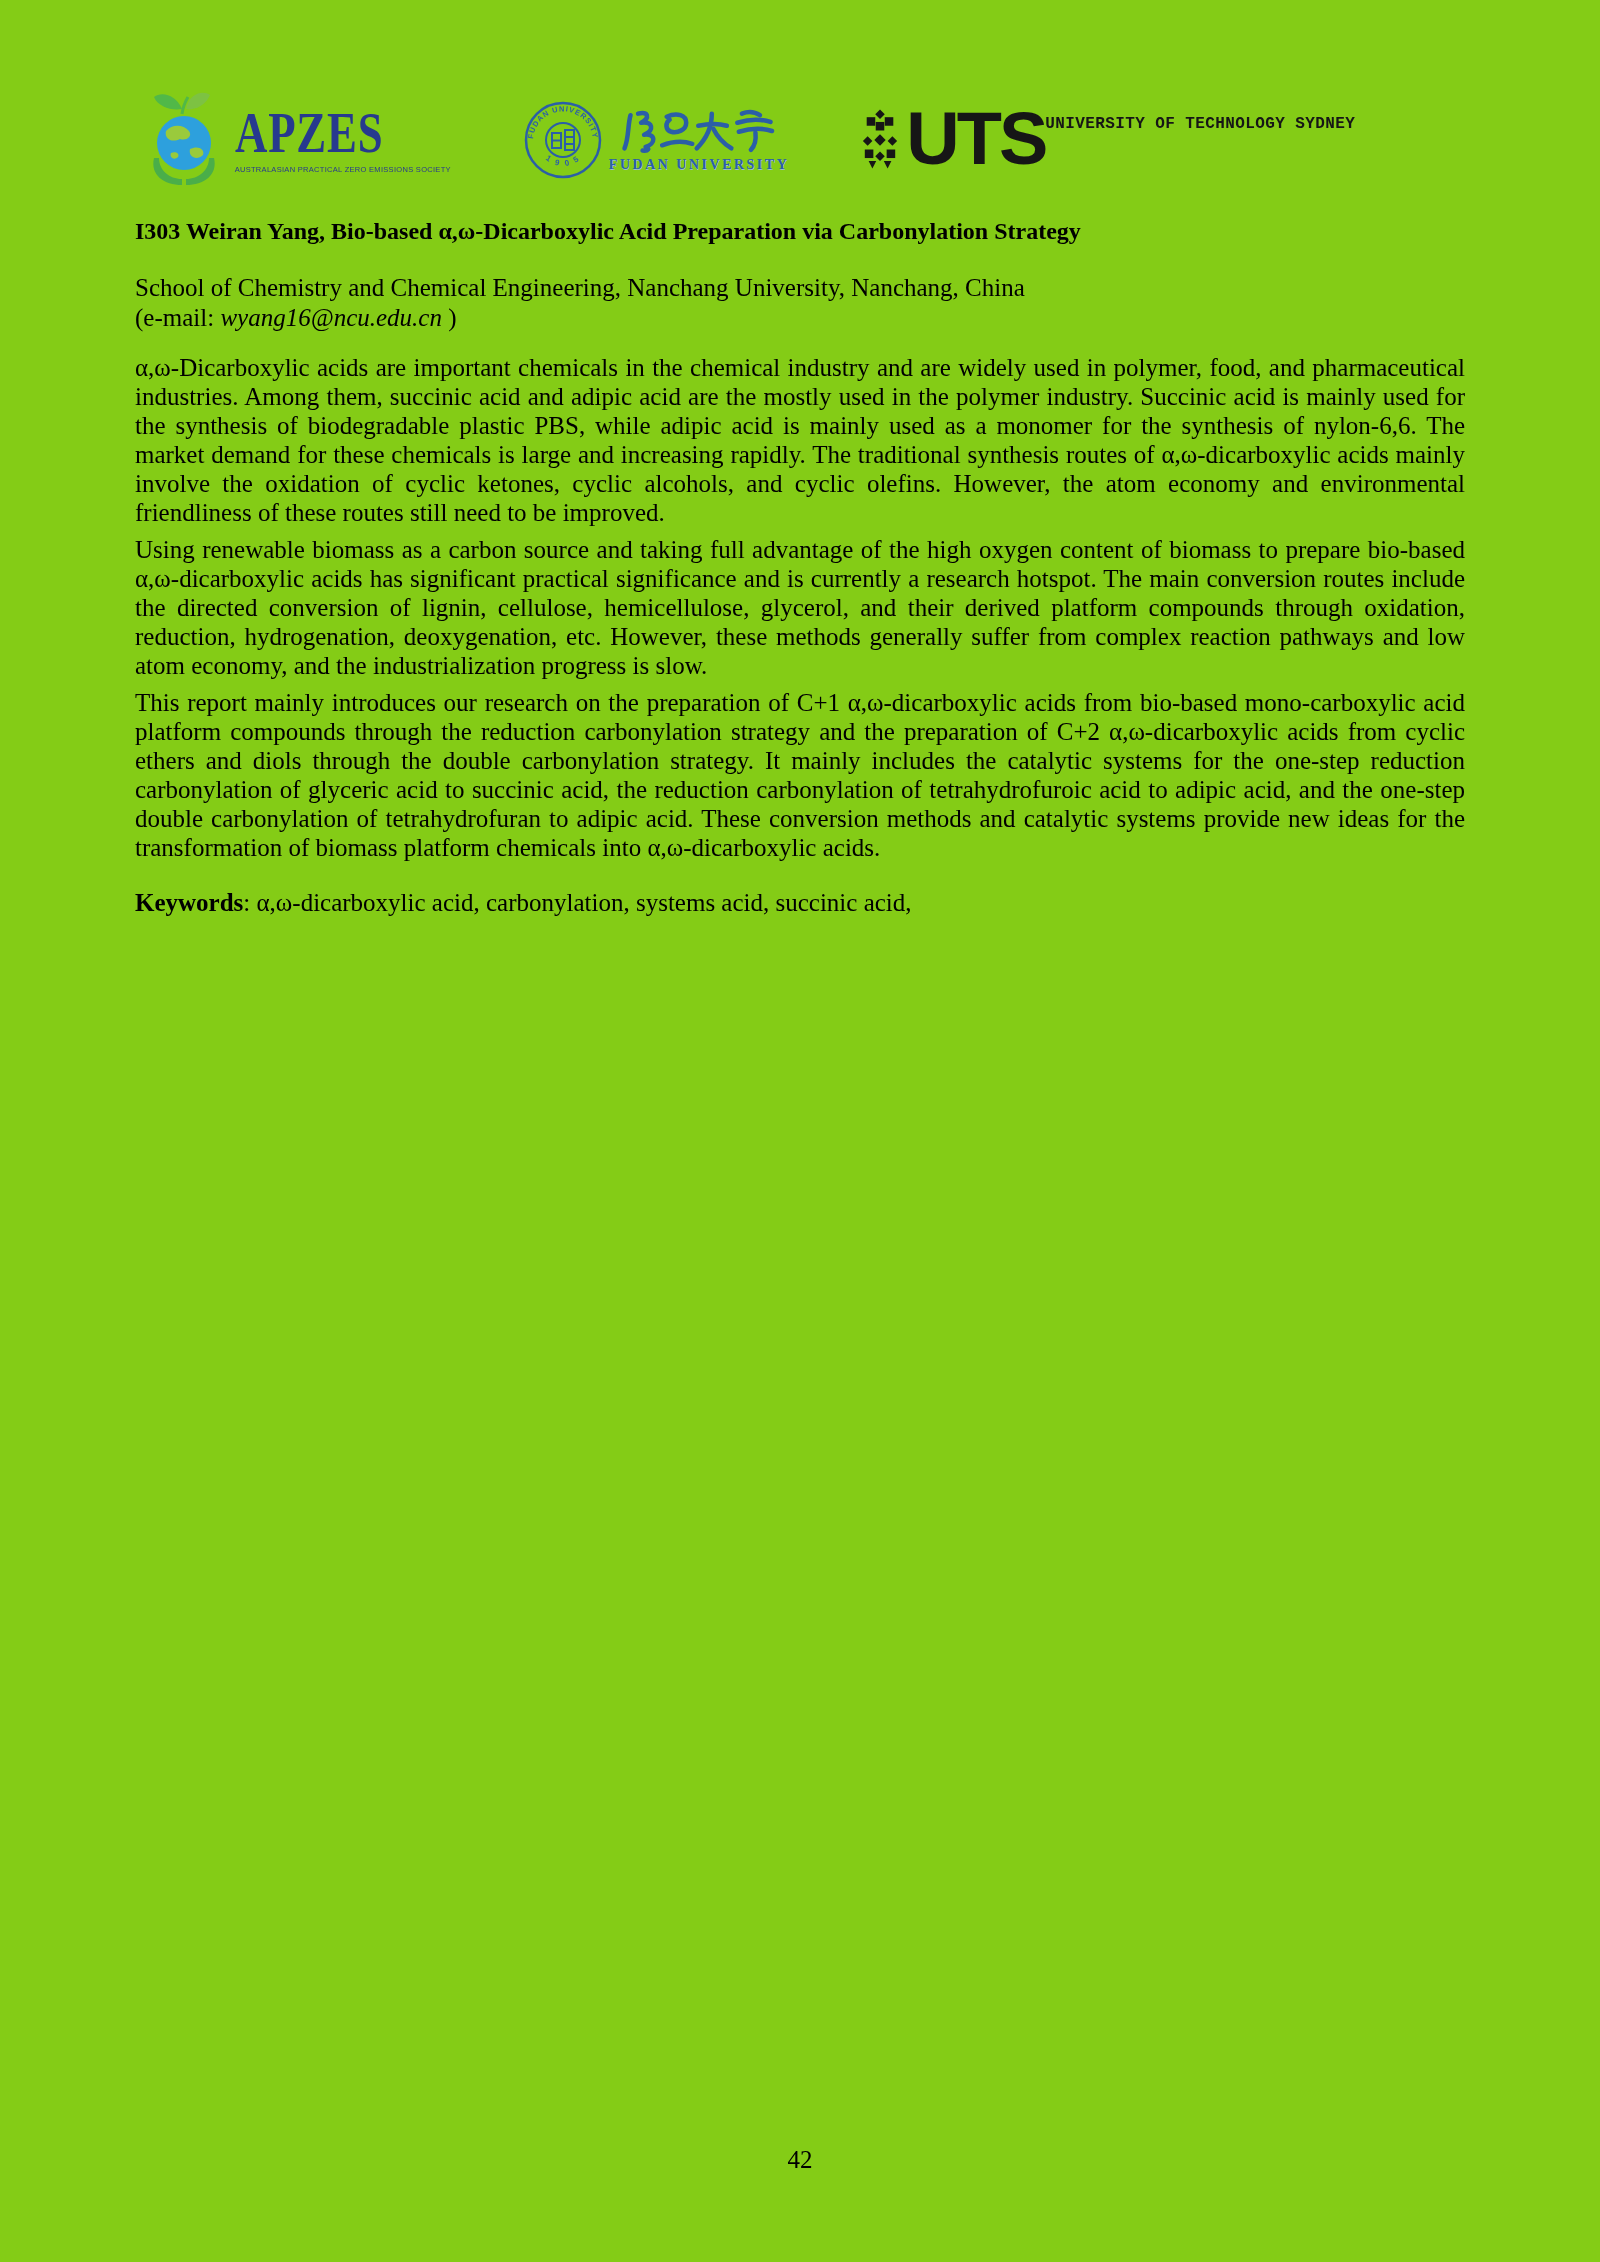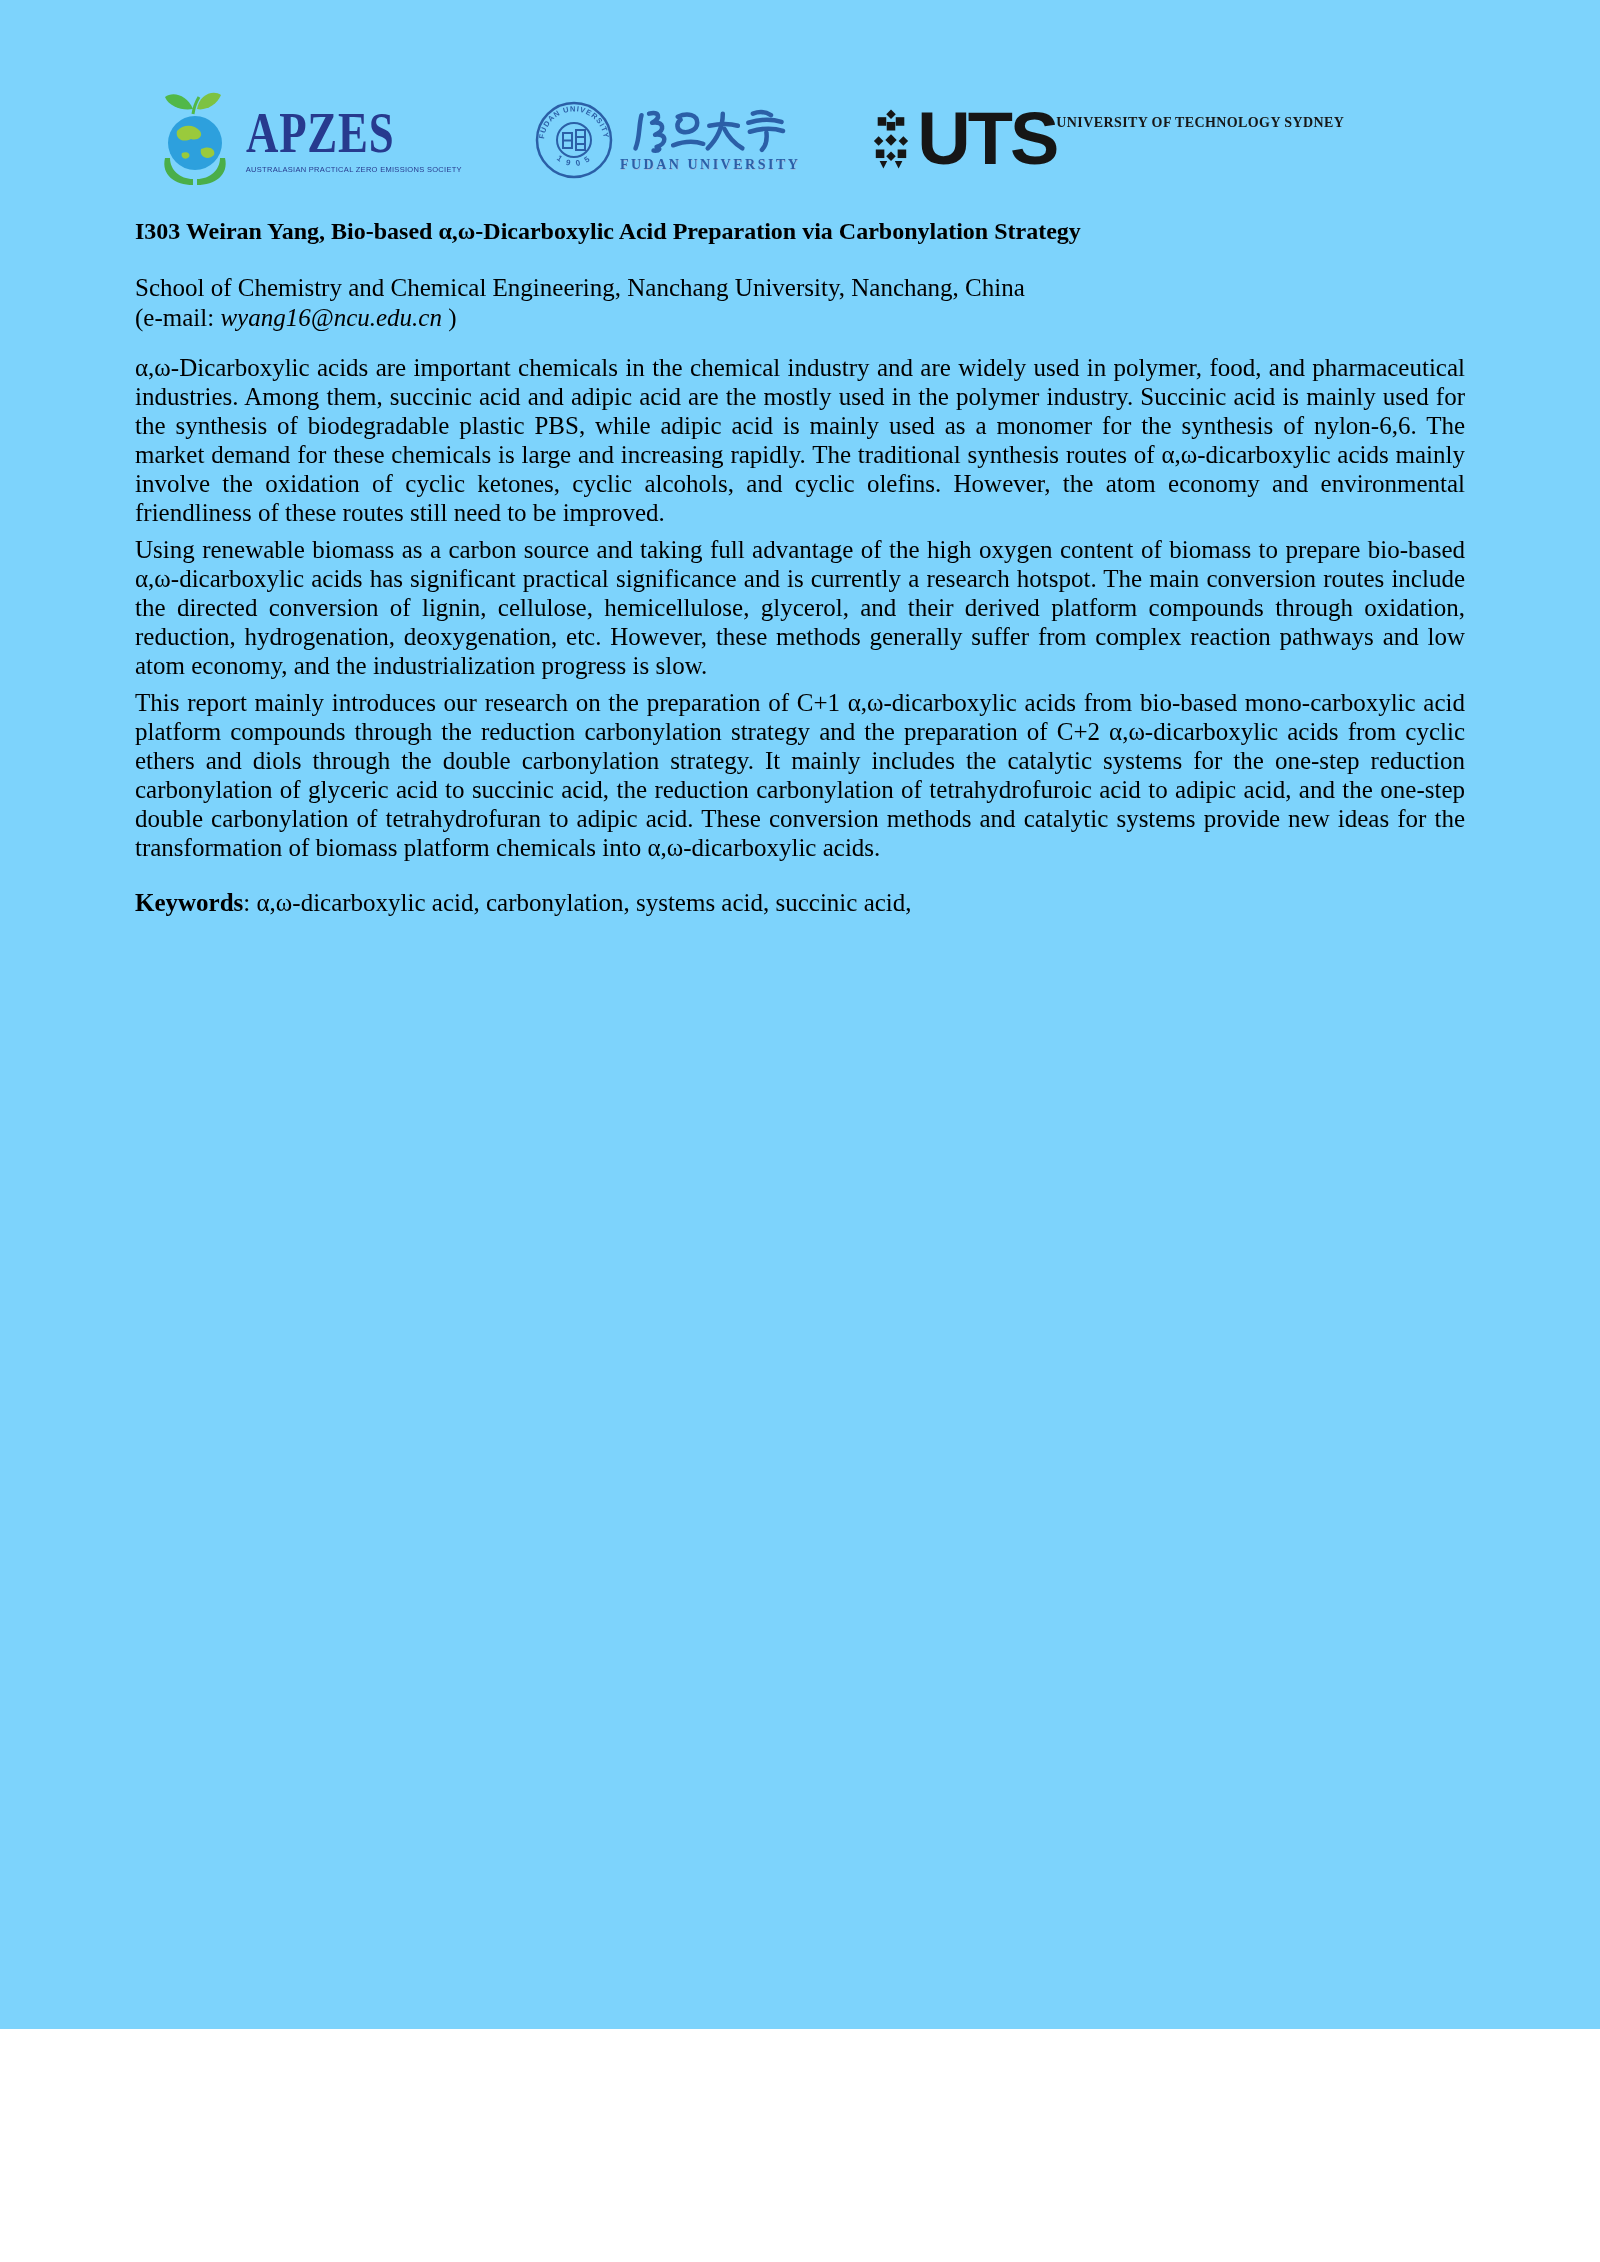--- a/index.html
+++ b/index.html
@@ -1,21 +1,21 @@
 <!DOCTYPE html>
 <html><head>
 <meta charset="utf-8">
 <style>
   * { box-sizing: border-box; }
   html, body { margin: 0; padding: 0; background: #ffffff; }
   .page {
     position: relative;
     width: 1600px;
-    height: 2029px;
-    background: #7dd3fc;
+    height: 2262px;
+    background: #84cc16;
     color: #000000;
     font-family: "Liberation Serif", serif;
     overflow: hidden;
   }
   .content { padding: 0 135px; margin-top: 24px; }
 
   
   .logo-row {
     display: flex;
     align-items: center;
@@ -68,23 +68,23 @@
   .uts-top { display: flex; align-items: flex-start; gap: 7px; }
   .uts-wordmark {
     font-family: "Liberation Sans", sans-serif;
     font-weight: bold;
     font-size: 74px;
     line-height: 60px;
     letter-spacing: -3px;
     color: #161616;
   }
   .uts-subtitle {
-    font-family: Liberation Serif, serif;
-    font-weight: bold;
-    font-size: 14px;
+    font-family: Liberation Mono, monospace;
+    font-weight: bold;
+    font-size: 16px;
     letter-spacing: 0.4px;
     color: #161616;
     margin-top: 6px;
     white-space: nowrap;
   }
 
   
   .paper-title {
     margin-top: 15px;
     font-size: 24px;

